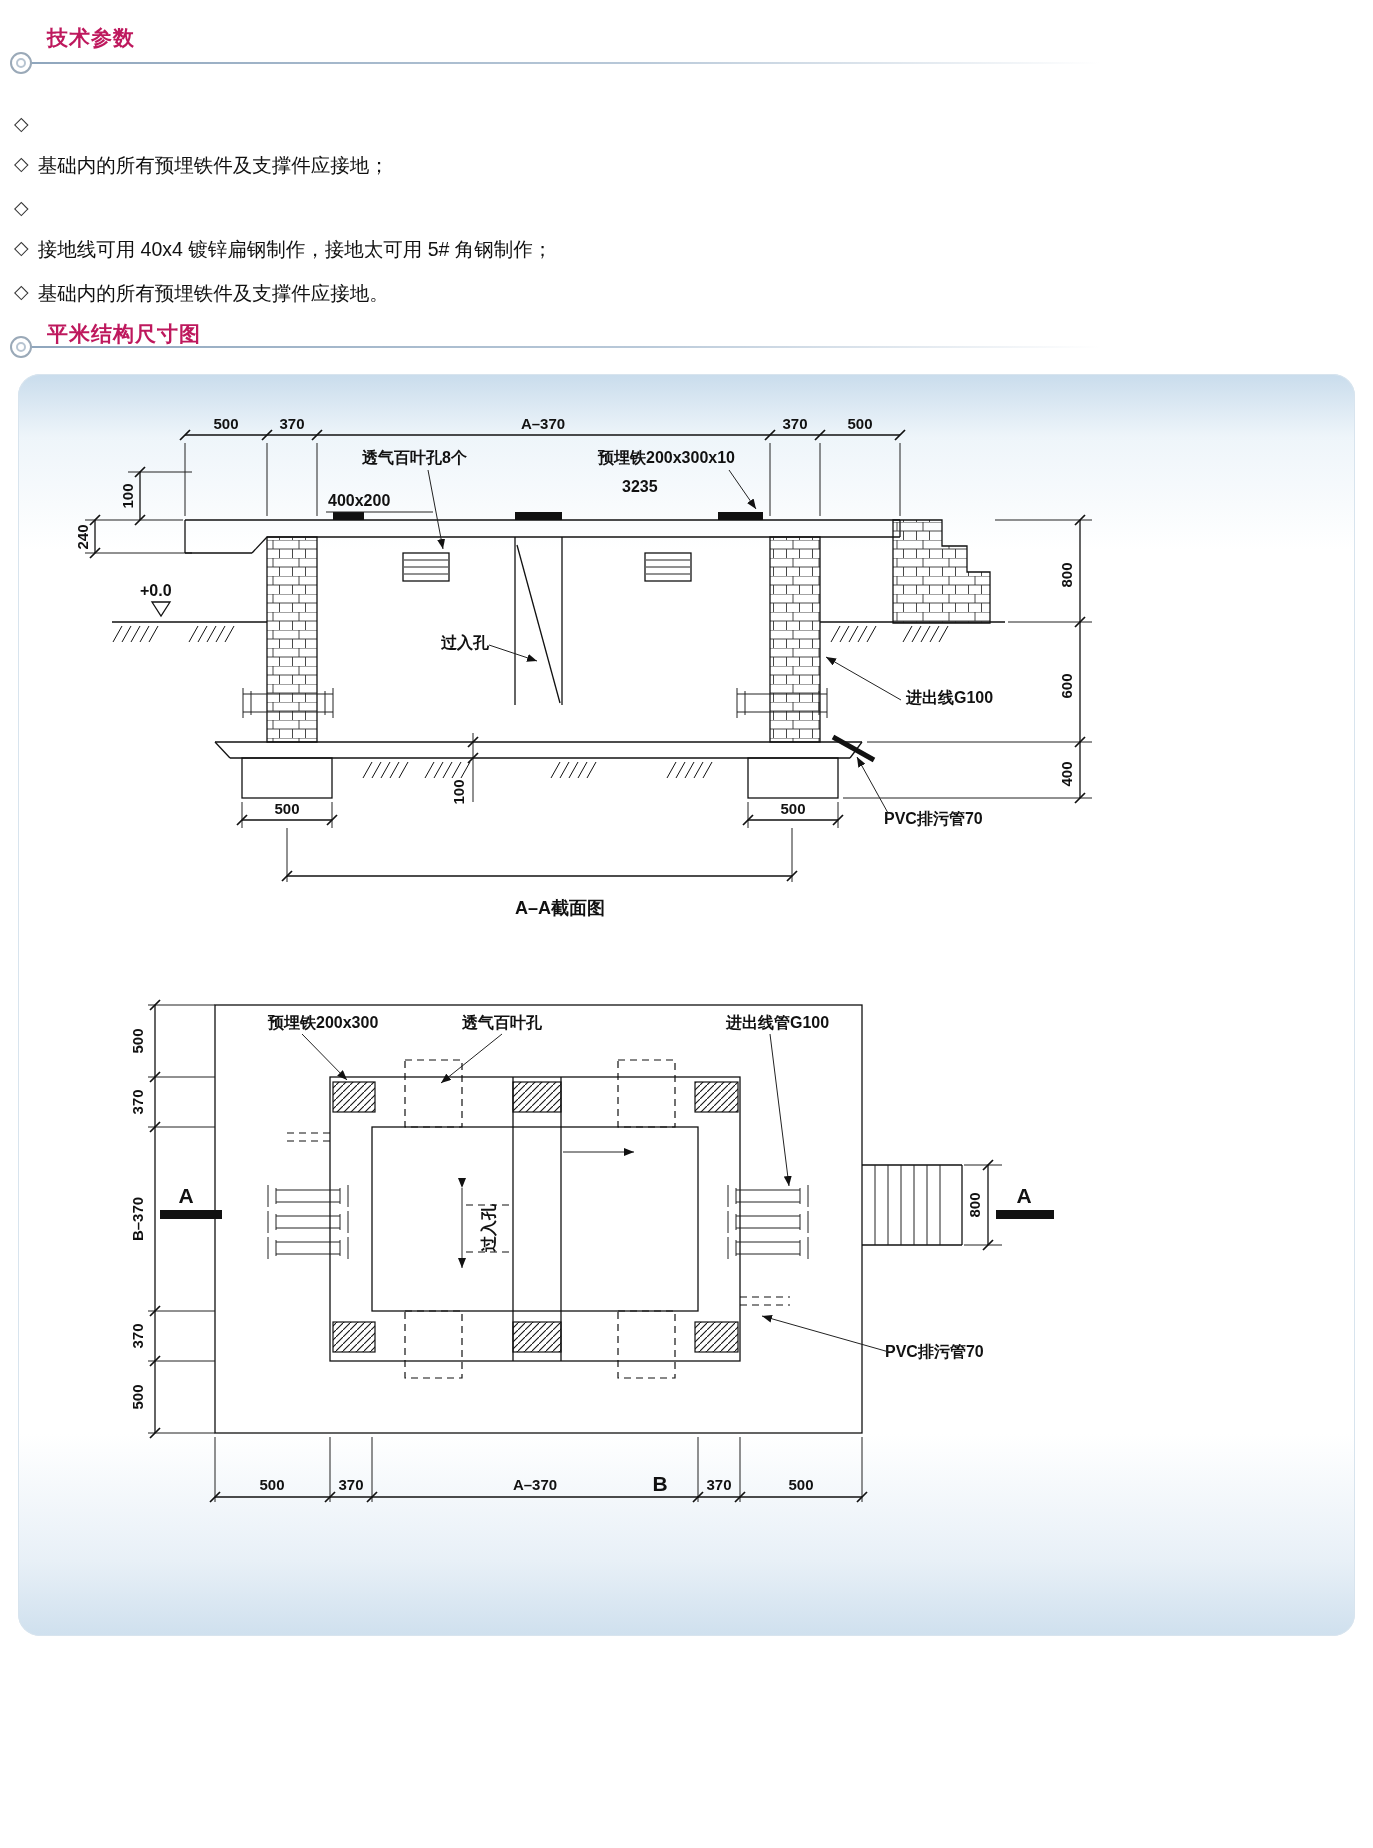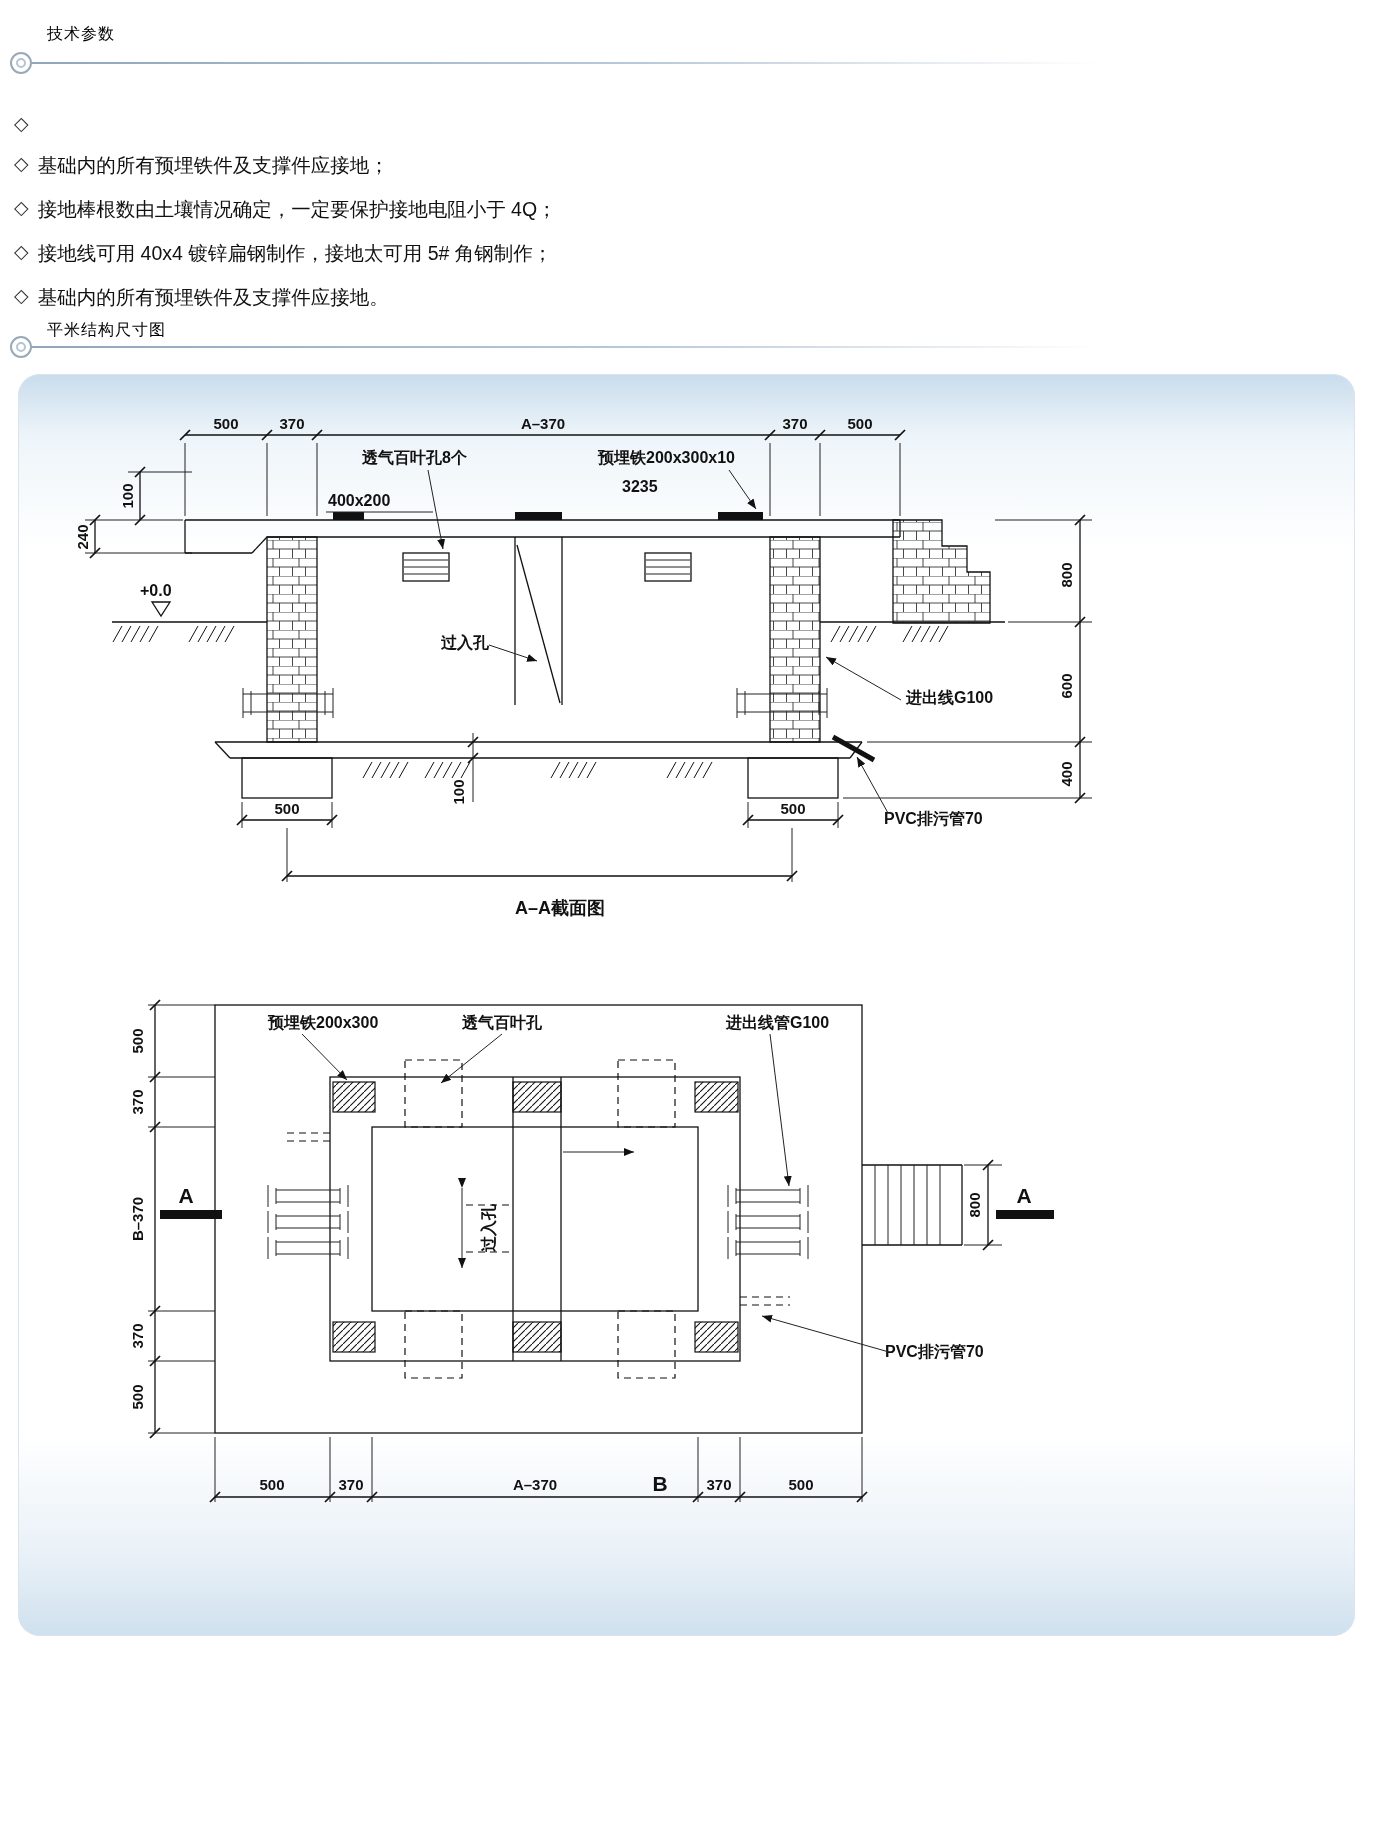--- a/index.html
+++ b/index.html
@@ -2,22 +2,22 @@
 <html><head>
 <meta charset="utf-8">
 <style>
   * { margin:0; padding:0; box-sizing:border-box; }
   html,body { background:#ffffff; }
   body {
     width:1373px; height:1848px; position:relative;
     font-family:"Liberation Sans", sans-serif; color:#111;
   }
   .sec-title {
-    position:absolute; left:47px; color:#000000;
-    font-size:16px; font-weight:400; letter-spacing:1px;
+    position:absolute; left:47px; color:#be185d;
+    font-size:21px; font-weight:700; letter-spacing:1px;
   }
   #title1 { top:24px; }
   #title2 { top:308px;margin-top:12px; }
   .sec-rule {
     position:absolute; left:30px; width:1115px; height:2px;
     background:linear-gradient(90deg,#8fa6bd 0%, #b9c9d9 55%, rgba(185,201,217,0) 96%);
   }
   #rule1 { top:62px; }
   #rule2 { top:346px; }
   .ring {
@@ -61,21 +61,20 @@
 <div class="bullets">
   <div class="bullet">
     <span class="b-mark">◇</span>
   </div>
   <div class="bullet">
     <span class="b-mark">◇</span>
     <span class="b-text">基础内的所有预埋铁件及支撑件应接地；</span>
   </div>
   <div class="bullet">
     <span class="b-mark">◇</span>
-    <span class="b-text">接地棒根数由土壤情况确定，一定要保护接地电阻小于 4Q；</span>
   </div>
   <div class="bullet">
     <span class="b-mark">◇</span>
     <span class="b-text">接地线可用 40x4 镀锌扁钢制作，接地太可用 5# 角钢制作；</span>
   </div>
   <div class="bullet">
     <span class="b-mark">◇</span>
     <span class="b-text">基础内的所有预埋铁件及支撑件应接地。</span>
   </div>
 </div>

